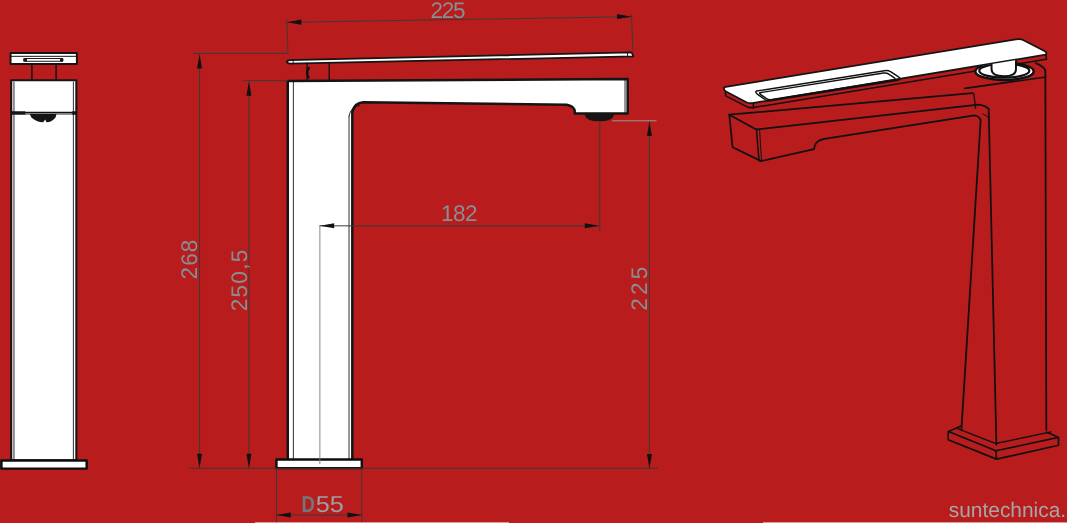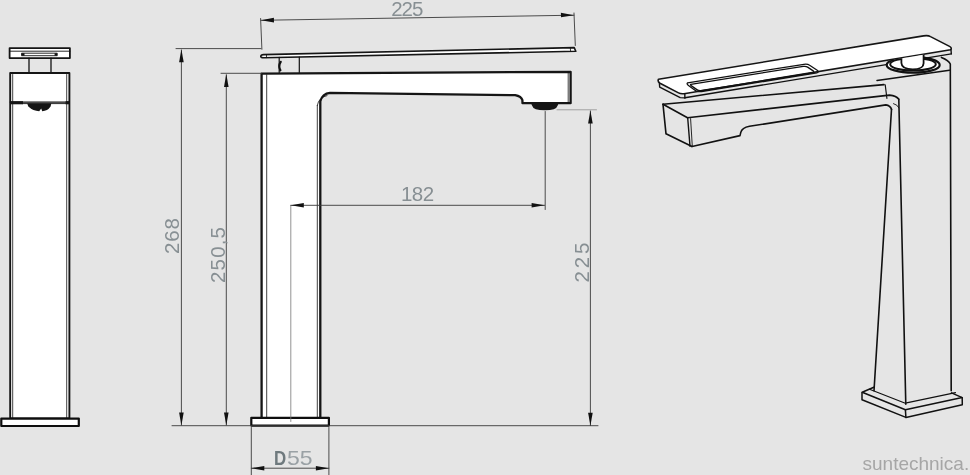--- a/index.html
+++ b/index.html
@@ -1,16 +1,16 @@
 <!DOCTYPE html>
 <html><head>
 <meta charset="utf-8">
 <style>
   html,body{margin:0;padding:0;background:#ffffff;}
-  .page{position:relative;width:970px;height:475px;background:#e5e5e5;overflow:hidden;
+  .page{position:relative;width:970px;height:475px;background:#b91c1c;overflow:hidden;
         font-family:"Liberation Sans", sans-serif;}
   svg{position:absolute;left:0;top:0;font-family:"Liberation Sans", sans-serif;}
   .dimtxt{fill:#878f93;font-size:20.5px;stroke:none;}
   text{stroke:none;}
 </style>
 </head>
 <body>
 <div class="page">
 <svg width="970" height="475" viewBox="0 0 970 475">
 <defs>

